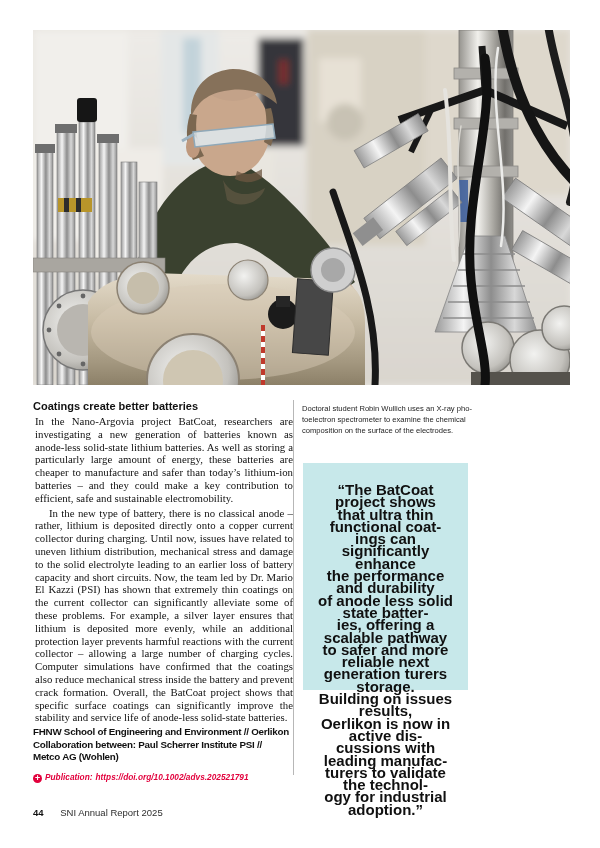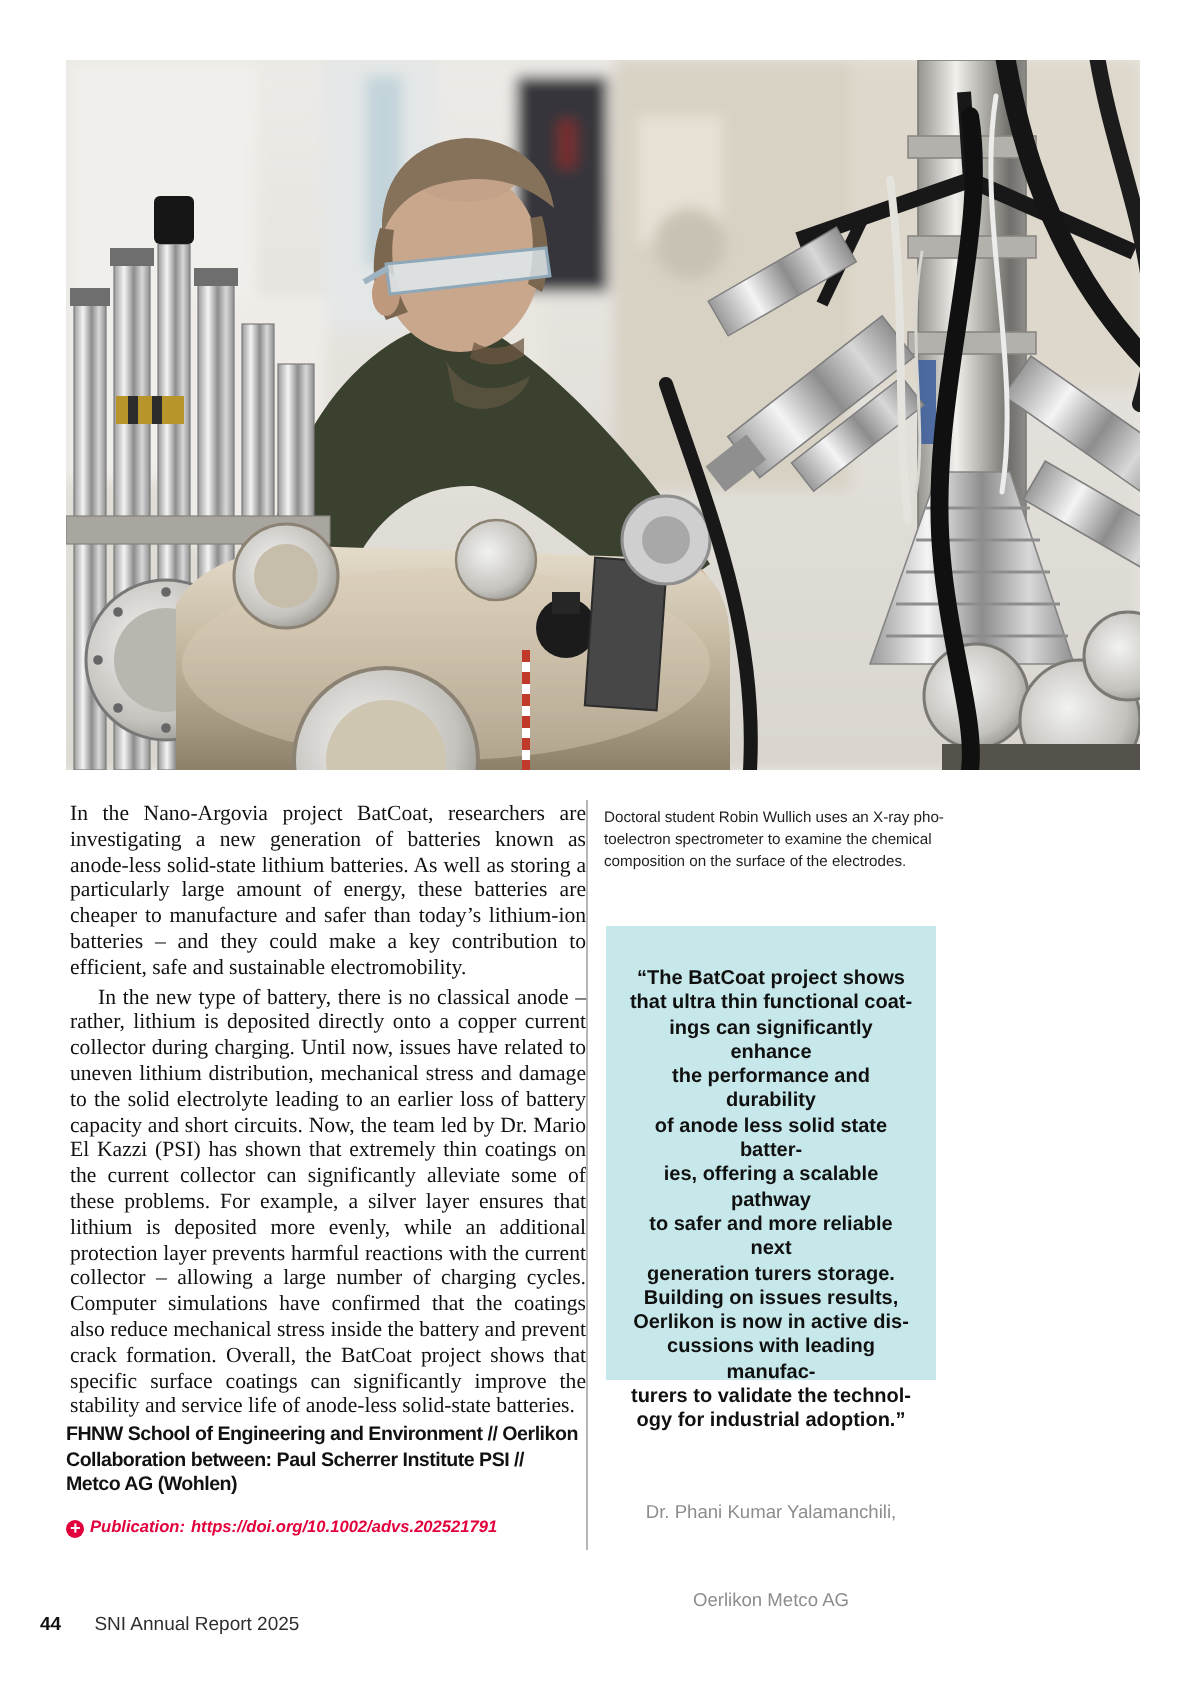--- a/index.html
+++ b/index.html
@@ -24,24 +24,24 @@
   .plus-icon{display:inline-block;width:9px;height:9px;border-radius:50%;background:var(--accent);color:#fff;
     font-size:9px;line-height:8px;text-align:center;margin-right:3px;vertical-align:-1px;font-weight:bold;}
   .plus-icon::before{content:"+";}
   .link-label{margin-right:3px;}
 
   .caption{position:absolute;left:302px;top:404px;width:190px;font-size:7.6px;line-height:10.8px;color:#1d1d1d;}
   .caption div{white-space:nowrap;}
 
   .quote-box{position:absolute;left:303px;top:463px;width:165px;height:227px;background:var(--quote-bg);
     box-sizing:border-box;padding:21px 11px 0 11px;}
-  .quote-line{font-size:10px;line-height:12.3px;font-weight:bold;text-align:center;color:#101010;}
+  .quote-line{font-size:15px;line-height:12.3px;font-weight:bold;text-align:center;color:#101010;}
   .attr-line{font-size:9.3px;line-height:12.4px;text-align:center;color:#8d8d8d;margin-top:32px;}
 
-  .footer{position:absolute;left:20px;top:807px;width:300px;font-size:9.5px;line-height:12px;}
+  .footer{position:absolute;left:33px;top:807px;width:300px;font-size:9.5px;line-height:12px;}
   .footer .pagenum{font-weight:bold;display:inline-block;}
   .footer .report{display:inline-block;margin-left:14px;color:#2e2e2e;}
 </style>
 </head>
 <body>
 
 <div class="photo-frame" title="Doctoral student wearing safety glasses leaning over an X-ray photoelectron spectrometer in a laboratory">
   <svg width="537" height="355" viewBox="0 0 537 355" preserveAspectRatio="none">
     <defs>
       <linearGradient id="gMetal" x1="0" y1="0" x2="1" y2="0">
@@ -197,20 +197,21 @@
       <path d="M465,18 C455,80 478,150 468,216" stroke="#ececea" stroke-width="2.5"></path>
       <path d="M428,96 C420,140 431,182 425,216" stroke="#d8d6d0" stroke-width="1.5"></path>
       <path d="M412,60 C420,120 415,180 421,230" stroke="#e5e3de" stroke-width="4"></path>
     </g>
   </svg>
 </div>
 
 <div class="divider"></div>
 
 <div class="article">
+  <h1 class="heading">Coatings create better batteries</h1>
   <p class="body-para">In the Nano-Argovia project BatCoat, researchers are investigating a new generation of batteries known as anode-less solid-state lithium batteries. As well as storing a particularly large amount of energy, these batteries are cheaper to manufacture and safer than today’s lithium-ion batteries – and they could make a key contribution to efficient, safe and sustainable electromobility.</p>
   <p class="body-para indent">In the new type of battery, there is no classical anode – rather, lithium is deposited directly onto a copper current collector during charging. Until now, issues have related to uneven lithium distribution, mechanical stress and damage to the solid electrolyte leading to an earlier loss of battery capacity and short circuits. Now, the team led by Dr. Mario El Kazzi (PSI) has shown that extremely thin coatings on the current collector can significantly alleviate some of these problems. For example, a silver layer ensures that lithium is deposited more evenly, while an additional protection layer prevents harmful reactions with the current collector – allowing a large number of charging cycles. Computer simulations have confirmed that the coatings also reduce mechanical stress inside the battery and prevent crack formation. Overall, the BatCoat project shows that specific surface coatings can significantly improve the stability and service life of anode-less solid-state batteries.</p>
   <div class="collab">
     <div>FHNW School of Engineering and Environment // Oerlikon</div>
     <div>Collaboration between: Paul Scherrer Institute PSI //</div>
     <div>Metco AG (Wohlen)</div>
   </div>
   <div class="links">
     <div class="link-row">
       <span class="plus-icon"></span><span class="link-label">Publication:</span><span>https://doi.org/10.1002/advs.202521791</span>

